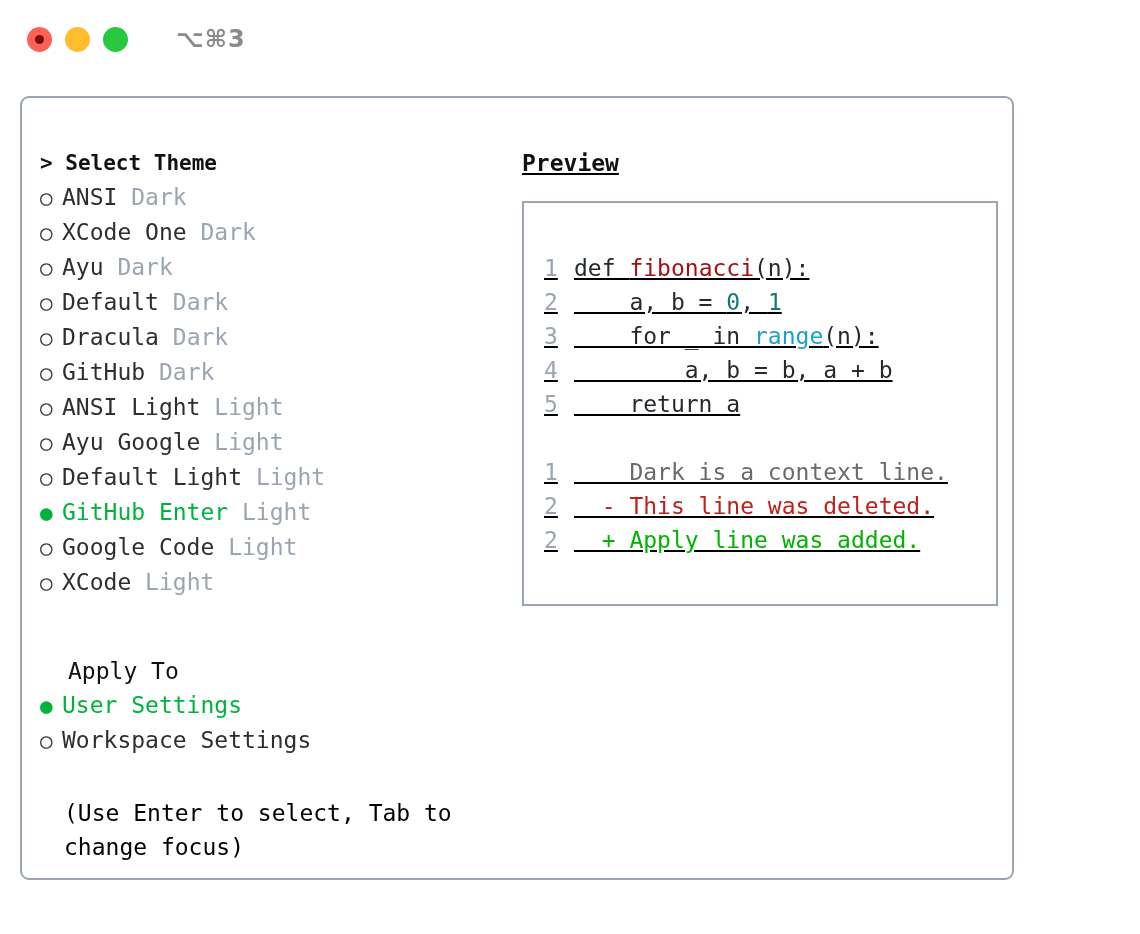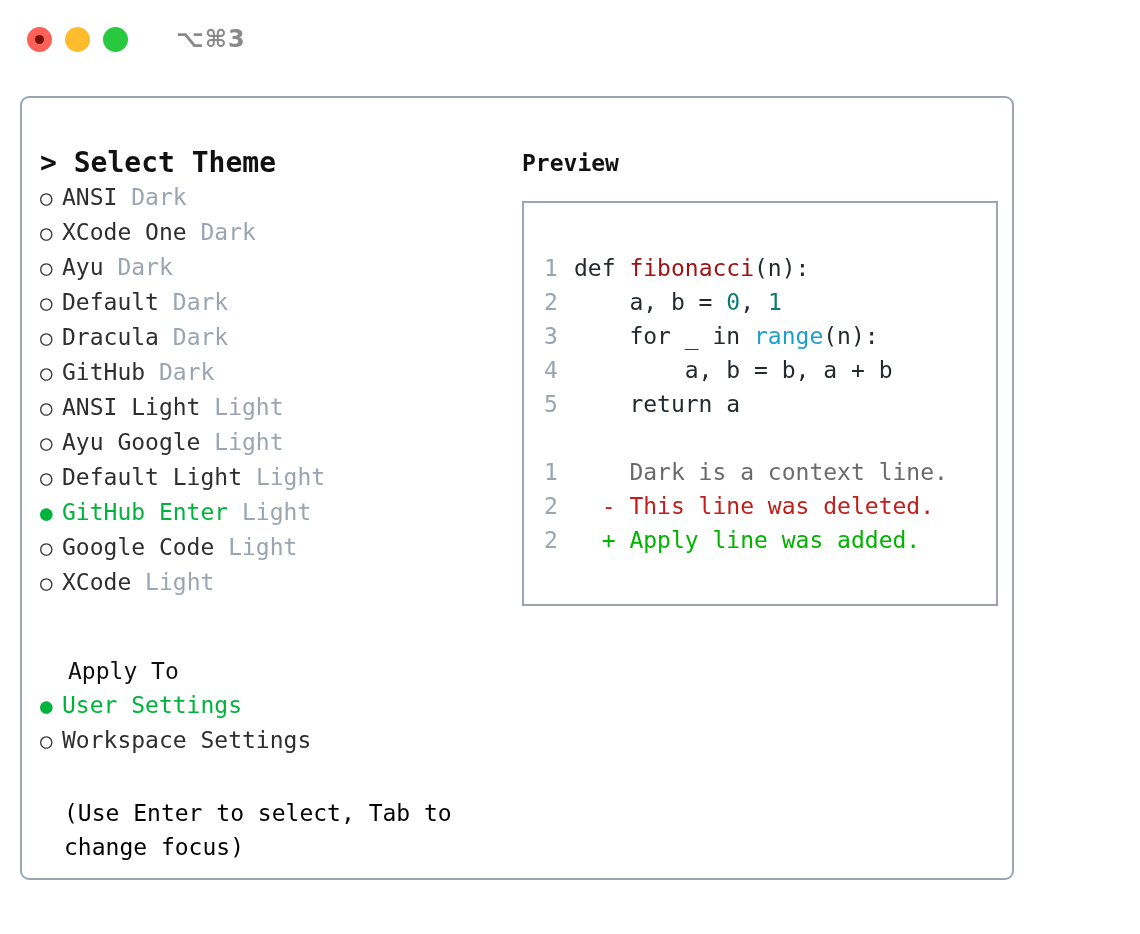--- a/index.html
+++ b/index.html
@@ -81,21 +81,21 @@
     box-sizing: border-box;
     height: 100%;
   }
 
   
   .left-col {
     width: 462px;
     flex: none;
   }
   .list-heading {
-    font-size: 28px;
+    font-size: 21px;
     font-weight: 700;
     color: #111111;
     line-height: 34px;
     white-space: pre;
   }
   .list-heading .caret { color: #111111; }
 
   .theme-row {
     display: flex;
     align-items: baseline;
@@ -141,20 +141,21 @@
     line-height: 34px;
     color: #000000;
     max-width: 408px;
     margin-left: 24px;
   }
 
   
   .right-col {
     flex: 1;
     padding-left: 20px;
+    text-decoration: underline;
   }
   .preview-heading {
     font-size: 23px;
     font-weight: 700;
     color: #111111;
     line-height: 34px;
     margin-bottom: 21px;
     white-space: pre;
   }
   .preview-box {

